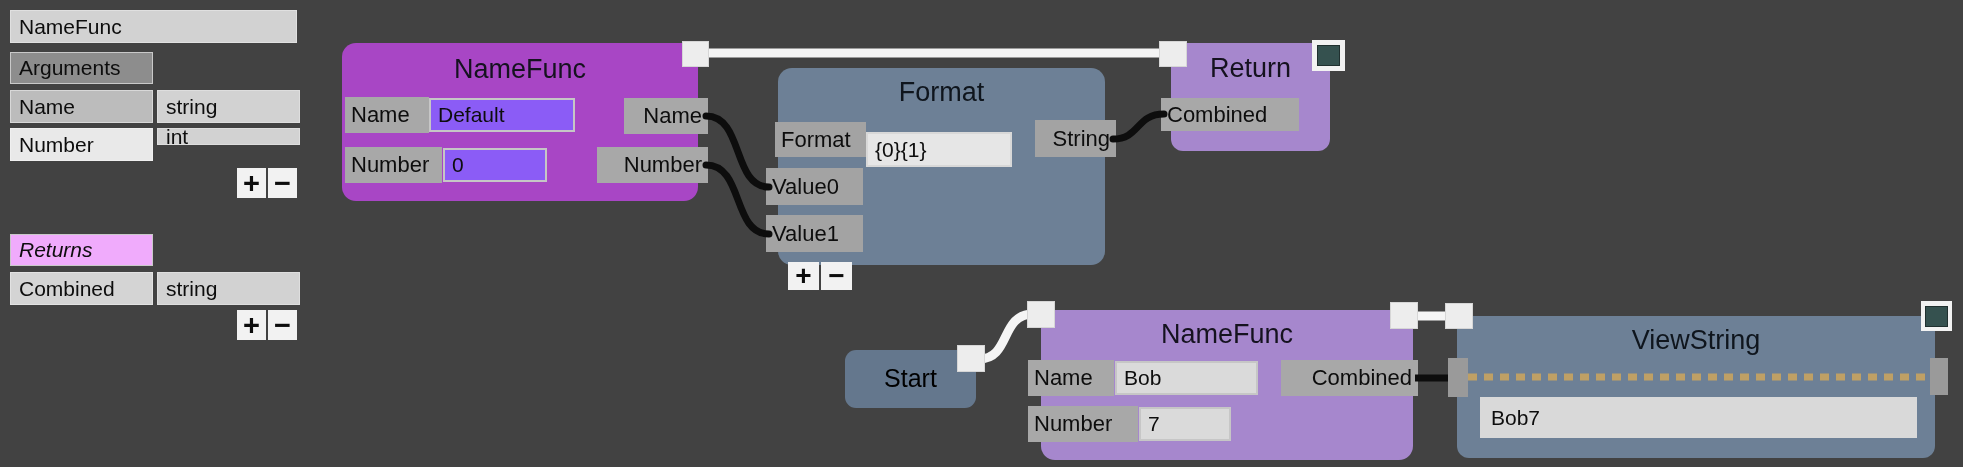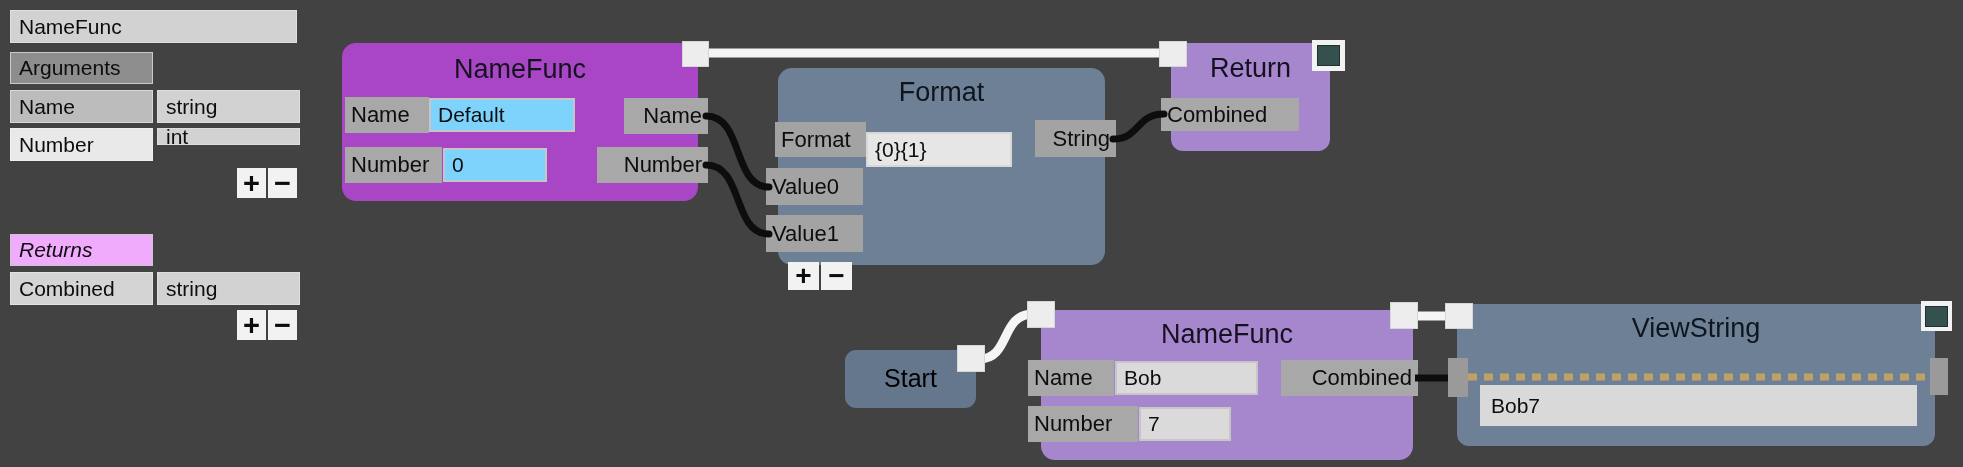--- a/index.html
+++ b/index.html
@@ -13,21 +13,21 @@
     position:absolute;left:0;right:0;text-align:center;
     font-size:27px;color:#15121f;white-space:nowrap;z-index:2;
   }
   .plabel{
     position:absolute;background:#a8a8a8;color:#0d0d0d;font-size:22px;
     display:flex;align-items:center;padding:0 6px;box-sizing:border-box;
     white-space:nowrap;z-index:3;
   }
   .plabel.right{justify-content:flex-end;}
   .nfield{
-    position:absolute;background:#7dd3fc;border:2px solid #c6c6c6;
+    position:absolute;background:#8b5cf6;border:2px solid #c6c6c6;
     font-size:21px;color:#0d0d0d;display:flex;align-items:center;
     padding:0 7px;box-sizing:border-box;white-space:nowrap;z-index:3;
   }
   .pin{
     position:absolute;background:#ededed;border:1px solid #d6d6d6;
     box-sizing:border-box;z-index:6;
   }
   .vport{position:absolute;background:#9a9a9a;z-index:6;}
   .cornersq{
     position:absolute;background:#f2f2f2;z-index:6;
@@ -116,21 +116,21 @@
 
     <div class="plabel" style="left:-13px;top:50px;width:86px;height:36px;">Name</div>
     <div class="nfield" style="left:74px;top:51px;width:143px;height:34px;background:#dadada;">Bob</div>
 
     <div class="plabel" style="left:-13px;top:96px;width:110px;height:36px;">Number</div>
     <div class="nfield" style="left:98px;top:97px;width:92px;height:34px;background:#dadada;">7</div>
 
     <div class="plabel right" style="left:240px;top:50px;width:137px;height:36px;">Combined</div>
   </div>
 
-  <div class="node" style="left:1457px;top:304px;width:478px;height:142px;background:#6d8096;border-radius:12px;">
+  <div class="node" style="left:1457px;top:316px;width:478px;height:142px;background:#6d8096;border-radius:12px;">
     <div class="node-title" style="top:9px;color:#0f151d;">ViewString</div>
     <div class="nfield" style="left:23px;top:81px;width:437px;height:41px;background:#d9d9d9;border:none;padding:12px 11px;">Bob7</div>
   </div>
 
   <svg class="wires" width="1963" height="467" viewBox="0 0 1963 467">
 
     <path d="M 696 53 L 1173 53" stroke="#f5f5f5" stroke-width="9" fill="none" stroke-linecap="round"></path>
 
     <path d="M 706 116 C 744 116 732 187 769 187" stroke="#0d0d0d" stroke-width="7" fill="none" stroke-linecap="round"></path>
 

